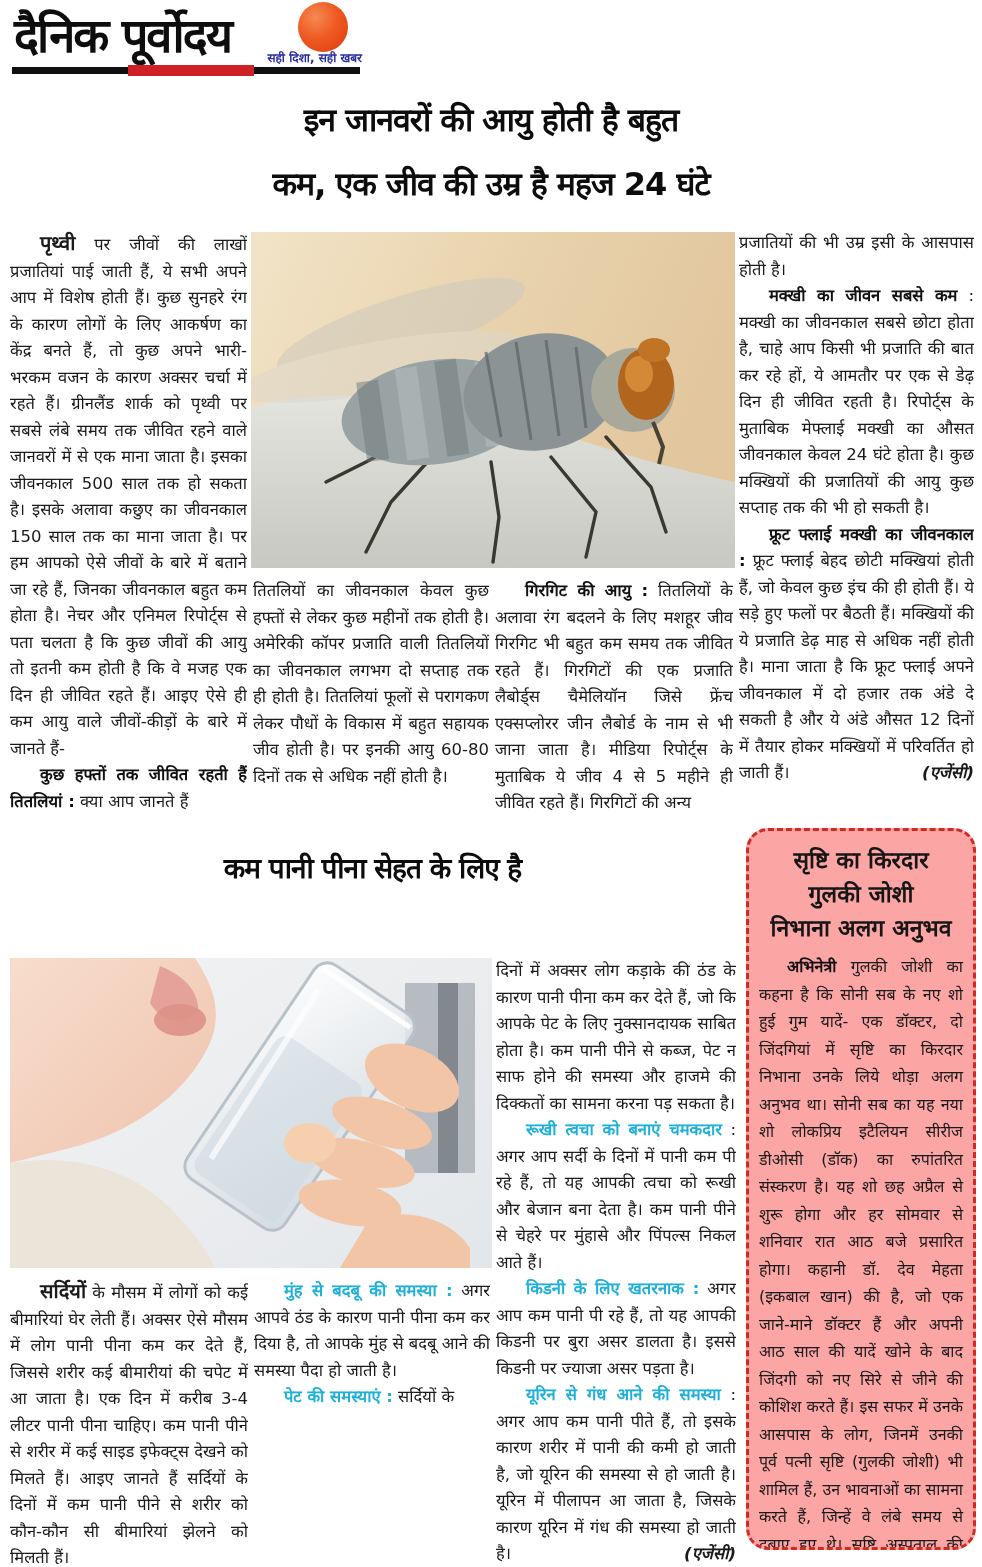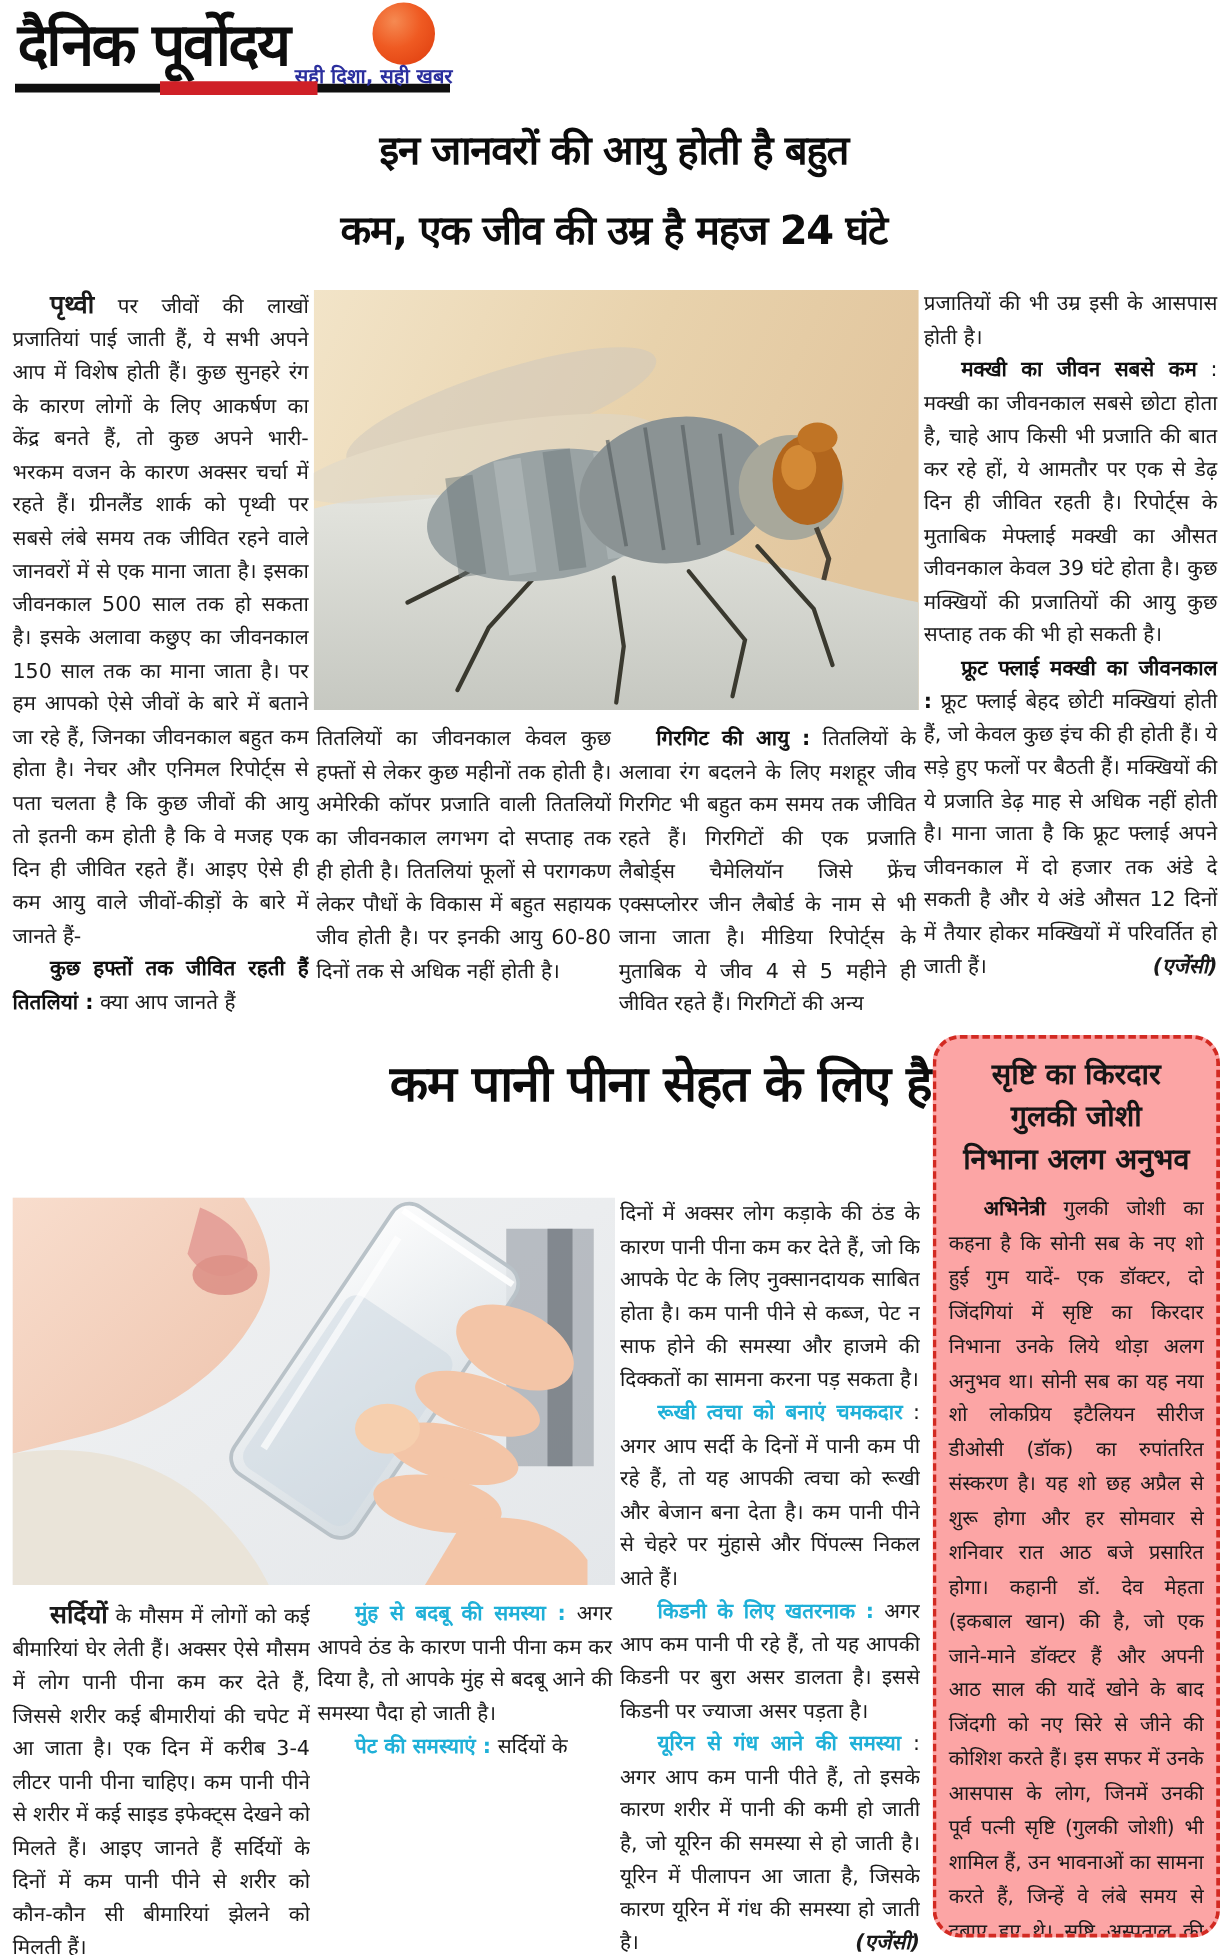--- a/index.html
+++ b/index.html
@@ -20,34 +20,34 @@
     background: radial-gradient(circle at 35% 30%, #f58a52 0%, #ef5a22 45%, #dd3a0c 100%);
     z-index: 0;
   }
   .logo-text {
     position: absolute; left: 14px; top: 2px; width: 420px;
     font-size: 47px; font-weight: bold; color: #0d0d0d;
     letter-spacing: -2px; z-index: 1; white-space: nowrap;
   }
   .tagline {
     position: absolute; left: 180px; top: 49px; width: 182px;
-    text-align: right; font-size: 16px; font-weight: bold; color: #2b2f9e; z-index: 2;
+    text-align: right; font-size: 12px; font-weight: bold; color: #2b2f9e; z-index: 2;
   }
   .masthead-bar { position: absolute; left: 12px; top: 67px; width: 348px; height: 7px; background: #0f0f0f; }
   .masthead-chip { position: absolute; left: 128px; top: 65px; width: 126px; height: 11px; background: #cf2027; z-index: 3; }
 
   
   .headline-1 {
     position: absolute; left: 0; top: 88px; width: 982px;
     text-align: center; font-size: 32px; line-height: 64px;
     font-weight: bold; color: #0c0c0c; letter-spacing: -1px;
   }
   .headline-2 {
     position: absolute; left: 0; top: 840px; width: 745px;
-    text-align: right; font-size: 40px; line-height: 57px;
+    text-align: center; font-size: 28px; line-height: 57px;
     font-weight: bold; color: #0c0c0c; letter-spacing: -1px;
   }
 
   
   .col {
     position: absolute;
     font-size: 16.5px; line-height: 26.5px;
     text-align: justify; color: #1a1a1a;
     overflow: hidden;
   }
@@ -169,21 +169,21 @@
   <div class="col" id="a1-col2">
     <p class="noindent">तितलियों का जीवनकाल केवल कुछ हफ्तों से लेकर कुछ महीनों तक होती है। अमेरिकी कॉपर प्रजाति वाली तितलियों का जीवनकाल लगभग दो सप्ताह तक ही होती है। तितलियां फूलों से परागकण लेकर पौधों के विकास में बहुत सहायक जीव होती है। पर इनकी आयु 60-80 दिनों तक से अधिक नहीं होती है।</p>
   </div>
 
   <div class="col" id="a1-col3">
     <p><span class="subhead">गिरगिट की आयु :</span><span> तितलियों के अलावा रंग बदलने के लिए मशहूर जीव गिरगिट भी बहुत कम समय तक जीवित रहते हैं। गिरगिटों की एक प्रजाति लैबोर्ड्स चैमेलियॉन जिसे फ्रेंच एक्सप्लोरर जीन लैबोर्ड के नाम से भी जाना जाता है। मीडिया रिपोर्ट्स के मुताबिक ये जीव 4 से 5 महीने ही जीवित रहते हैं। गिरगिटों की अन्य</span></p>
   </div>
 
   <div class="col" id="a1-col4">
     <p class="noindent">प्रजातियों की भी उम्र इसी के आसपास होती है।</p>
-    <p><span class="subhead">मक्खी का जीवन सबसे कम</span><span> : मक्खी का जीवनकाल सबसे छोटा होता है, चाहे आप किसी भी प्रजाति की बात कर रहे हों, ये आमतौर पर एक से डेढ़ दिन ही जीवित रहती है। रिपोर्ट्स के मुताबिक मेफ्लाई मक्खी का औसत जीवनकाल केवल 39 घंटे होता है। कुछ मक्खियों की प्रजातियों की आयु कुछ सप्ताह तक की भी हो सकती है।</span></p>
+    <p><span class="subhead">मक्खी का जीवन सबसे कम</span><span> : मक्खी का जीवनकाल सबसे छोटा होता है, चाहे आप किसी भी प्रजाति की बात कर रहे हों, ये आमतौर पर एक से डेढ़ दिन ही जीवित रहती है। रिपोर्ट्स के मुताबिक मेफ्लाई मक्खी का औसत जीवनकाल केवल 24 घंटे होता है। कुछ मक्खियों की प्रजातियों की आयु कुछ सप्ताह तक की भी हो सकती है।</span></p>
     <p><span class="subhead">फ्रूट फ्लाई मक्खी का जीवनकाल :</span><span> फ्रूट फ्लाई बेहद छोटी मक्खियां होती हैं, जो केवल कुछ इंच की ही होती हैं। ये सड़े हुए फलों पर बैठती हैं। मक्खियों की ये प्रजाति डेढ़ माह से अधिक नहीं होती है। माना जाता है कि फ्रूट फ्लाई अपने जीवनकाल में दो हजार तक अंडे दे सकती है और ये अंडे औसत 12 दिनों में तैयार होकर मक्खियों में परिवर्तित हो जाती हैं।</span><span class="byline">(एजेंसी)</span></p>
   </div>
 
   <div class="headline-2">
     <div>कम पानी पीना सेहत के लिए है</div>
   </div>
 
   <div id="water-photo">
     <svg viewBox="0 0 482 310" preserveAspectRatio="none">
       <defs>

